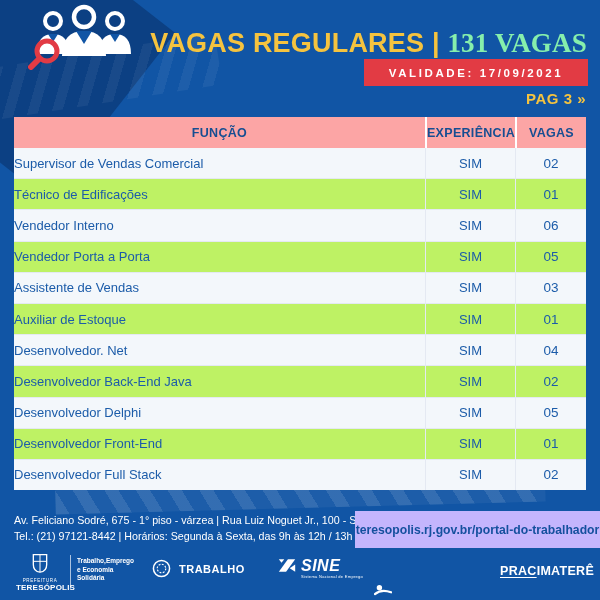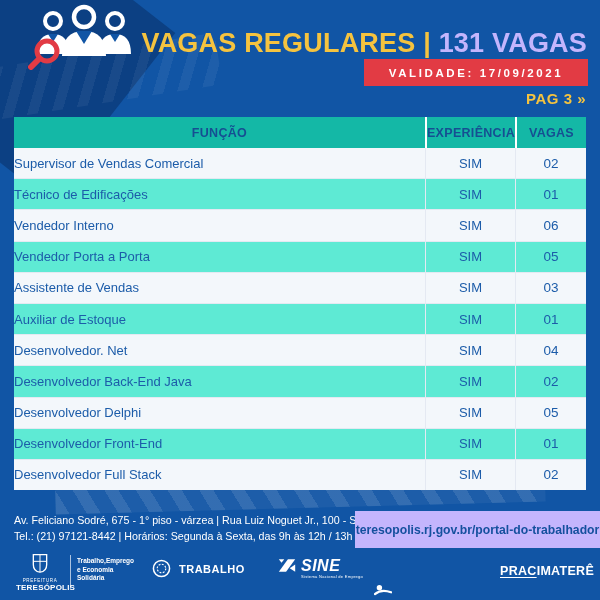--- a/index.html
+++ b/index.html
@@ -16,37 +16,37 @@
      background:repeating-linear-gradient(60deg, rgba(255,255,255,.10) 0 12px, transparent 12px 27px);}
 
   
   .logo-people{position:absolute;left:26px;top:4px;z-index:2;}
   .logo-text{position:absolute;left:18px;top:64px;width:148px;text-align:right;color:#fff;font-weight:bold;z-index:2;}
   .logo-text .l1{font-size:13px;letter-spacing:.5px;}
   .logo-text .l2{font-size:13.5px;letter-spacing:.5px;margin-top:1px;}
 
   .title{position:absolute;right:13px;top:28px;font-size:27px;font-weight:bold;letter-spacing:.2px;z-index:2;white-space:nowrap;}
   .title .yellow{color:#F5C33F;}
-  .title .white{color:#c4b5fd;}
+  .title .white{color:#86efac;font-family:Liberation Serif, serif;}
 
   .validity-badge{position:absolute;right:12px;top:59px;width:224px;height:27px;background:#E23B44;
      display:flex;align-items:center;justify-content:center;z-index:2;}
   .validity-badge span{color:#fff;font-size:11.5px;font-weight:bold;letter-spacing:2.6px;}
 
   .pag{position:absolute;right:14px;top:90px;color:#F5C33F;font-size:15px;font-weight:bold;letter-spacing:.5px;z-index:2;}
 
   
   .table{position:absolute;left:14px;top:117px;width:572px;z-index:1;}
-  .thead{display:flex;height:31px;background:#14b8a6;}
+  .thead{display:flex;height:31px;background:#fca5a5;}
   .th{display:flex;align-items:center;justify-content:center;color:#164E92;font-size:12.5px;font-weight:bold;letter-spacing:.3px;}
   .th.funcao{flex:1;}
   .th.exp{width:90px;border-left:2px solid #fff;box-sizing:border-box;}
   .th.vagas{width:71px;border-left:2px solid #fff;box-sizing:border-box;}
   .tbody{display:flex;flex-direction:column;height:342px;background:#fff;}
-  .trow{flex:1;display:flex;border-top:1px solid #E4E9F2;background:#5eead4;}
+  .trow{flex:1;display:flex;border-top:1px solid #E4E9F2;background:#bef264;}
   .trow:first-child{border-top:none;}
   .trow:nth-child(odd){background:#F3F7FB;}
   .td{display:flex;align-items:center;color:#1C5CA9;}
   .td.funcao{flex:1;font-size:13px;}
   .td.exp{width:90px;justify-content:center;font-size:13px;border-left:1px solid #E4E9F2;box-sizing:border-box;}
   .td.vagas{width:71px;justify-content:center;font-size:13.5px;border-left:1px solid #E4E9F2;box-sizing:border-box;}
 
   
   .footer-text{position:absolute;left:14px;top:513px;color:#fff;font-size:10.7px;line-height:15.5px;z-index:2;white-space:nowrap;}
   .url-box{position:absolute;left:355px;top:511px;width:245px;height:37px;background:#c4b5fd;

